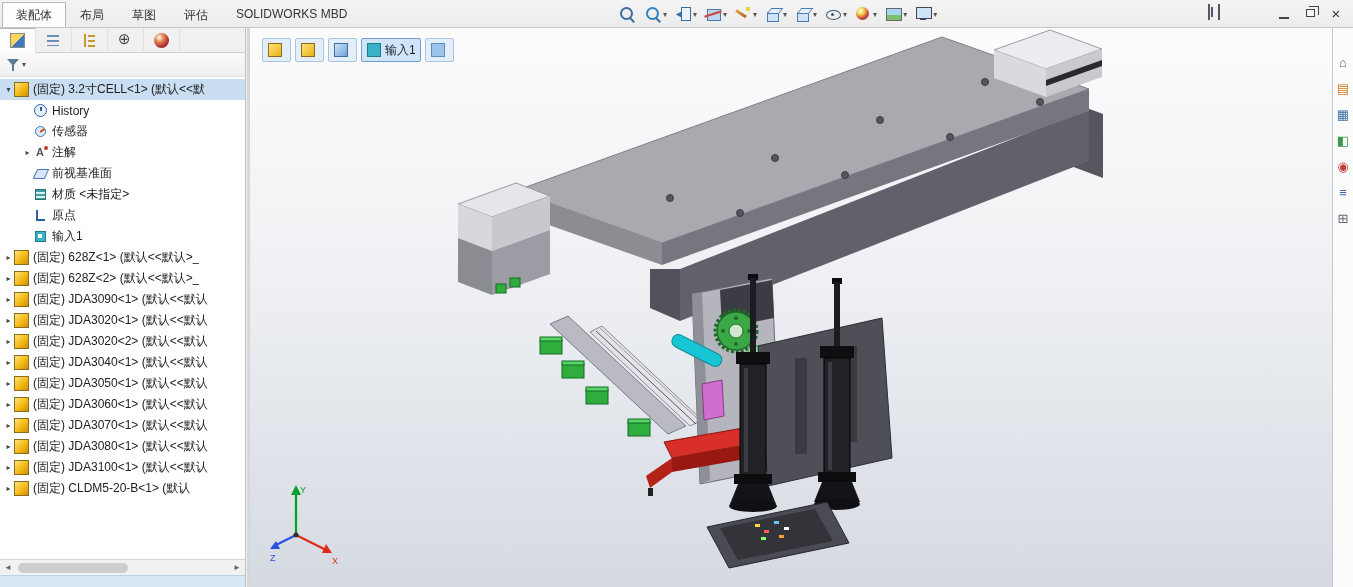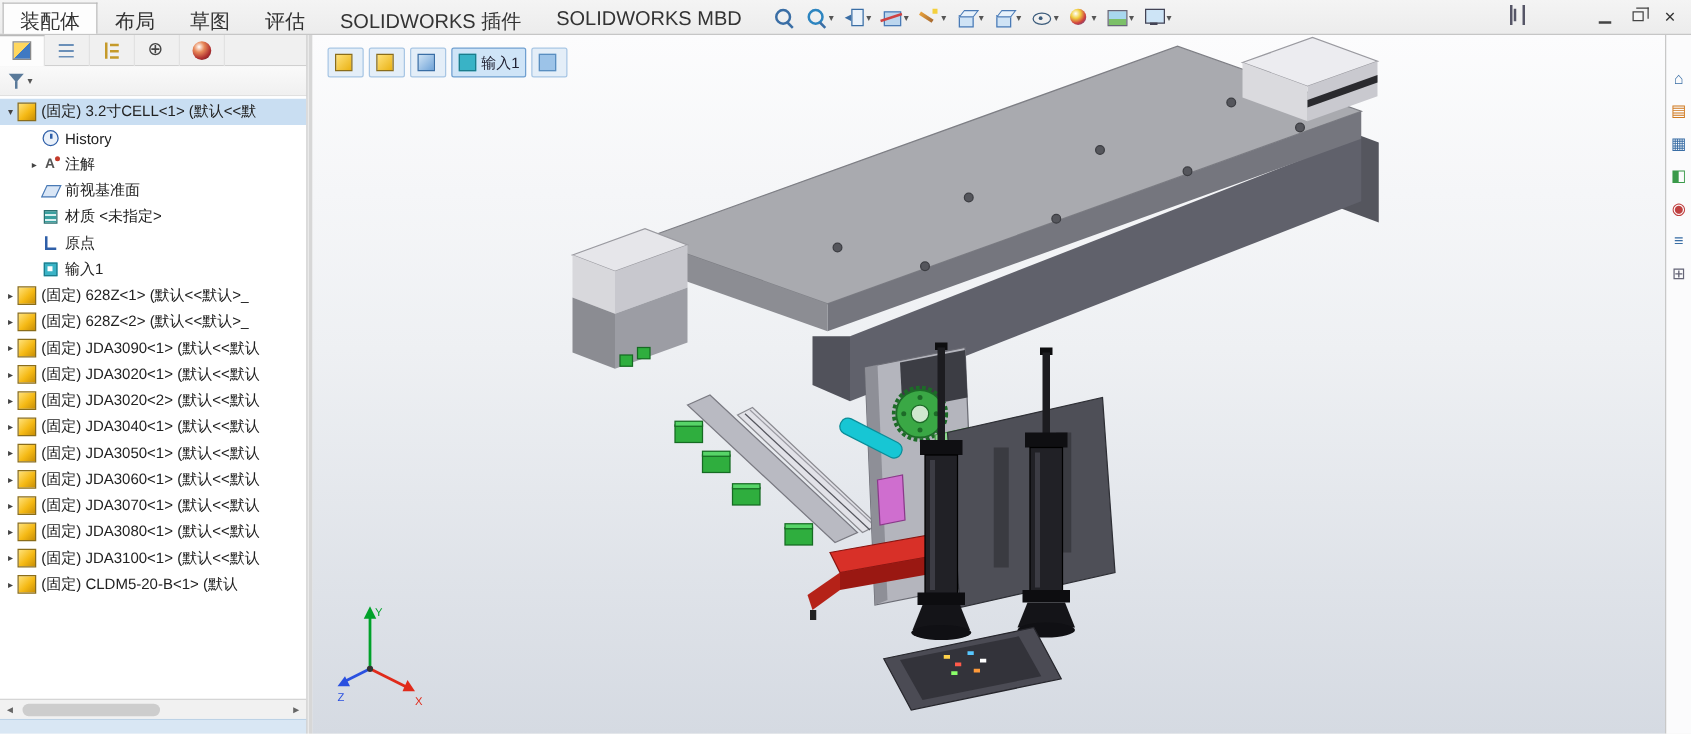--- a/index.html
+++ b/index.html
@@ -4,21 +4,21 @@
 <style>
   * { margin:0; padding:0; box-sizing:border-box; }
   html,body { width:1353px; height:587px; overflow:hidden;
     font-family:"Liberation Sans","DejaVu Sans",sans-serif; font-size:12px; color:#222; }
   #app { position:relative; width:1353px; height:587px; background:#f0f0f0; }
 
   
   #topbar { position:absolute; left:0; top:0; width:1353px; height:28px;
     background:linear-gradient(#f4f4f4,#ececec); border-bottom:1px solid #c6c6c6; }
   .tabs { position:absolute; left:2px; top:2px; height:25px; display:flex; }
-  .tab { padding:4px 13px 0 13px; height:25px; font-size:16px; color:#333; cursor:default;
+  .tab { padding:4px 13px 0 13px; height:25px; font-size:12px; color:#333; cursor:default;
     border:1px solid transparent; border-bottom:none; white-space:nowrap; }
   .tab.tab-active { background:#fdfdfd; border-color:#b9b9b9; }
   .headsup { position:absolute; left:616px; top:2px; height:24px; display:flex; align-items:center; }
   .hbtn { display:flex; align-items:center; height:24px; padding:0 2px; margin-right:3px; }
   .hi { width:18px; height:18px; position:relative; display:inline-block; }
   .dd { font-size:8px; color:#555; margin-left:1px; }
 
   .i-zoomfit::before,.i-zoomarea::before { content:""; position:absolute; left:2px; top:2px; width:9px; height:9px;
     border:2px solid #3a6ea5; border-radius:50%; }
   .i-zoomfit::after,.i-zoomarea::after { content:""; position:absolute; left:12px; top:12px; width:6px; height:2px;
@@ -161,23 +161,20 @@
         </div>
 
         <div class="tab">
           <span>草图</span>
         </div>
 
         <div class="tab">
           <span>评估</span>
         </div>
 
-        <div class="tab">
-          <span>SOLIDWORKS 插件</span>
-        </div>
 
         <div class="tab">
           <span>SOLIDWORKS MBD</span>
         </div>
       </nav>
 
     <div class="headsup">
 
         <div class="hbtn">
           <span class="hi i-zoomfit"></span>
@@ -289,20 +286,25 @@
           <span class="tico ic-assembly"></span>
           <span class="tlabel">(固定) 3.2寸CELL&lt;1&gt; (默认&lt;&lt;默</span>
         </div>
 
         <div class="trow lvl1">
           <span class="arr"></span>
           <span class="tico ic-history"></span>
           <span class="tlabel">History</span>
         </div>
 
+        <div class="trow lvl1">
+          <span class="arr"></span>
+          <span class="tico ic-sensors"></span>
+          <span class="tlabel">传感器</span>
+        </div>
 
         <div class="trow lvl1">
           <span class="arr">▸</span>
           <span class="tico ic-annotations"></span>
           <span class="tlabel">注解</span>
         </div>
 
         <div class="trow lvl1">
           <span class="arr"></span>
           <span class="tico ic-plane"></span>

